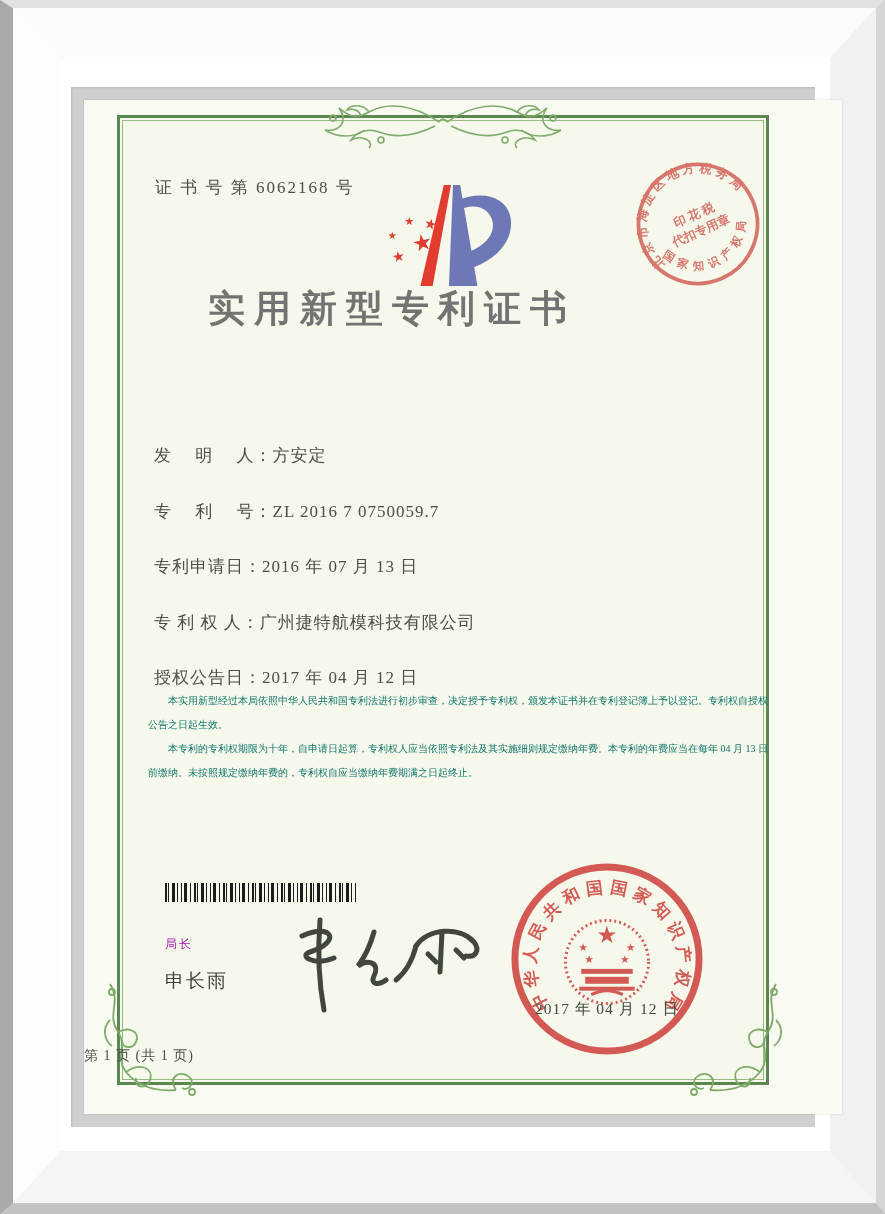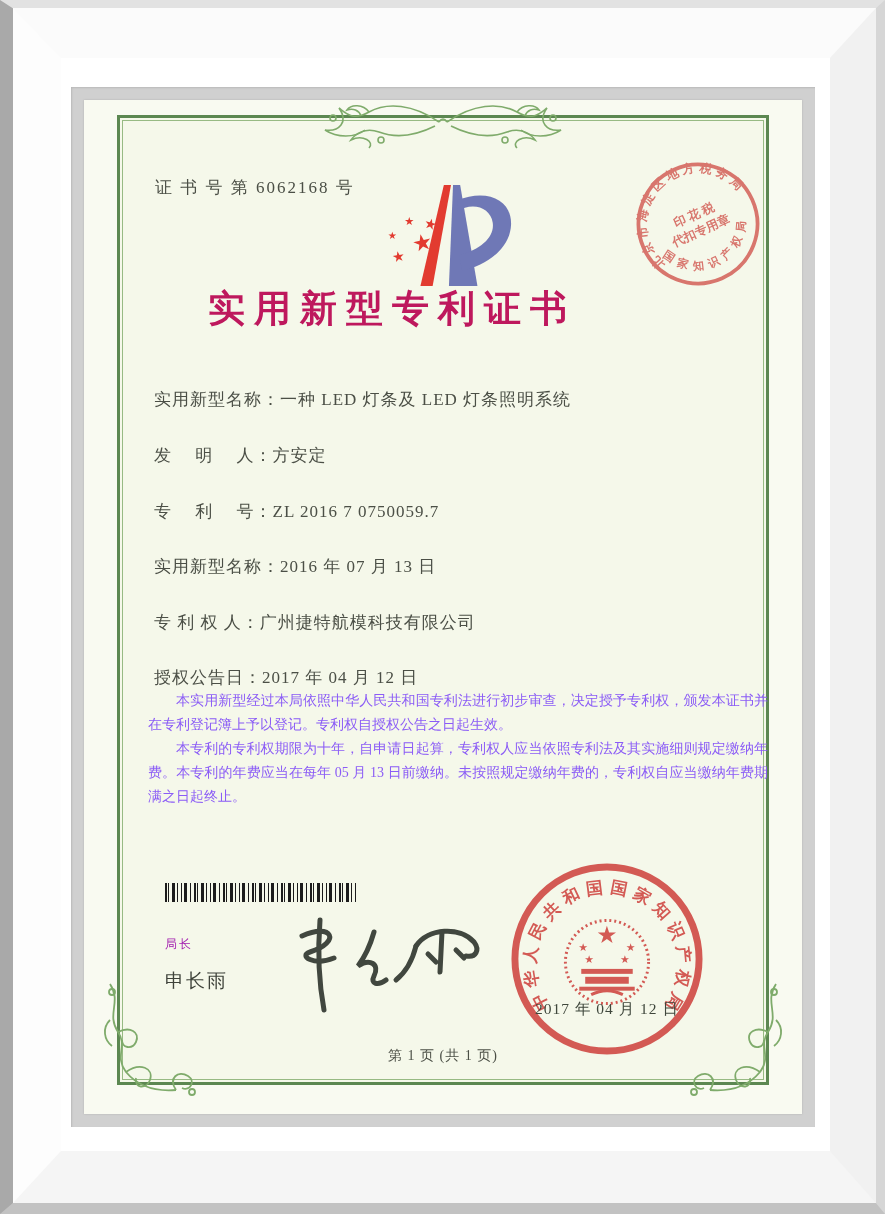--- a/index.html
+++ b/index.html
@@ -9,48 +9,48 @@
   
   .frame-edge{position:absolute;inset:0;border-style:solid;border-width:9px 10px 12px 14px;
     border-color:#e2e2e2 #d6d6d6 #c2c2c2 #a9a9a9;box-sizing:border-box;}
   .frame-face{position:absolute;left:13px;top:8px;right:9px;bottom:11px;border-style:solid;border-width:50px 46px 52px 48px;
     border-color:#fbfbfb #f1f1f1 #f5f5f5 #fdfdfd;box-sizing:border-box;}
   .frame-lip{position:absolute;left:71px;top:87px;width:744px;height:1040px;background:#d0d0d0;
     box-shadow:inset 1px 1px 2px #b9b9b9;}
 
   
   .paper{position:absolute;left:84px;top:100px;width:718px;height:1014px;background:#f9faf1;
-    box-shadow:0 0 2px rgba(0,0,0,.15);}
+    box-shadow:0 0 2px rgba(0,0,0,.15);padding-left:40px;}
   .green-border{position:absolute;left:33px;top:15px;width:652px;height:970px;box-sizing:border-box;
     border:3px solid #5c8751;background:#f5f8ea;}
   .green-border-inner{position:absolute;inset:2px;border:1px solid #97ba83;}
 
   .orn{position:absolute;pointer-events:none;}
 
   
   .cert-no{position:absolute;left:71px;top:76px;font-size:17px;letter-spacing:2px;color:#4b4f46;}
   .logo-box{position:absolute;left:298px;top:80px;width:140px;height:112px;}
   .title{position:absolute;left:0;top:184px;width:616px;text-align:center;font-size:37px;font-weight:bold;
-    letter-spacing:9px;color:#be185d;}
+    letter-spacing:9px;color:#737373;}
   .field-row{position:absolute;left:70px;font-size:17px;color:#4b4f46;letter-spacing:1px;white-space:nowrap;}
   .field-row .lab{color:#4b4f46;}
-  .paras{position:absolute;left:64px;top:589px;width:620px;font-size:14px;line-height:24px;color:#8b5cf6;
+  .paras{position:absolute;left:64px;top:589px;width:620px;font-size:10px;line-height:24px;color:#0f766e;
     text-align:justify;}
   .paras p{margin:0;text-indent:2em;}
   .barcode{position:absolute;left:81px;top:783px;width:192px;height:19px;
     background:repeating-linear-gradient(90deg,#1c1c1c 0 2px,transparent 2px 3px,#1c1c1c 3px 4px,transparent 4px 7px,
     #1c1c1c 7px 10px,transparent 10px 12px,#1c1c1c 12px 13px,transparent 13px 16px,#1c1c1c 16px 17px,
     transparent 17px 19px,#1c1c1c 19px 22px,transparent 22px 25px,#1c1c1c 25px 26px,transparent 26px 29px);}
   .signer-title{position:absolute;left:81px;top:836px;font-size:12px;color:#a21caf;letter-spacing:2px;}
   .signer-name{position:absolute;left:81px;top:868px;font-size:19px;color:#3e423a;letter-spacing:2px;text-align:center;}
   .signature{position:absolute;left:178px;top:806px;width:240px;height:110px;}
   .seal{position:absolute;left:424px;top:760px;width:198px;height:198px;opacity:.88;}
   .seal-date{position:absolute;left:428px;top:899px;width:190px;text-align:center;font-size:15.5px;
     letter-spacing:1px;color:#3f473c;z-index:5;}
-  .footer{position:absolute;left:0;top:947px;width:718px;text-align:center;font-size:14px;
+  .footer{position:absolute;left:0;top:947px;width:718px;font-size:14px;
     letter-spacing:1px;color:#4b4f46;}
   .stamp{position:absolute;left:548px;top:58px;width:132px;height:132px;transform:rotate(-24deg);opacity:.78;}
 </style>
 </head>
 <body>
 
 <div class="stage">
 
   <div class="frame-edge"></div>
   <div class="frame-face"></div>
@@ -128,42 +128,39 @@
       </text>
       <text font-size="12" font-weight="bold" fill="#d0524b" letter-spacing="6">
         <textPath href="#stamp-bottom-arc" startOffset="6">国家知识产权局</textPath>
       </text>
       <text x="70" y="64" text-anchor="middle" font-size="13" font-weight="bold" fill="#d0524b">印 花 税</text>
       <text x="70" y="82" text-anchor="middle" font-size="13" font-weight="bold" fill="#d0524b">代扣专用章</text>
     </svg>
 
     <div class="title">实用新型专利证书</div>
 
-    <div class="field-row" style="top:288px">
-      <span class="lab">实用新型名称：</span><span>一种 LED 灯条及 LED 灯条照明系统</span>
-    </div>
     <div class="field-row" style="top:344px">
       <span class="lab">发　 明 　人：</span><span>方安定</span>
     </div>
     <div class="field-row" style="top:400px">
       <span class="lab">专　 利 　号：</span><span>ZL 2016 7 0750059.7</span>
     </div>
     <div class="field-row" style="top:455px">
-      <span class="lab">实用新型名称：</span><span>2016 年 07 月 13 日</span>
+      <span class="lab">专利申请日：</span><span>2016 年 07 月 13 日</span>
     </div>
     <div class="field-row" style="top:511px">
       <span class="lab">专 利 权 人：</span><span>广州捷特航模科技有限公司</span>
     </div>
     <div class="field-row" style="top:566px">
       <span class="lab">授权公告日：</span><span>2017 年 04 月 12 日</span>
     </div>
 
     <div class="paras">
       <p>本实用新型经过本局依照中华人民共和国专利法进行初步审查，决定授予专利权，颁发本证书并在专利登记簿上予以登记。专利权自授权公告之日起生效。</p>
-      <p>本专利的专利权期限为十年，自申请日起算，专利权人应当依照专利法及其实施细则规定缴纳年费。本专利的年费应当在每年 05 月 13 日前缴纳。未按照规定缴纳年费的，专利权自应当缴纳年费期满之日起终止。</p>
+      <p>本专利的专利权期限为十年，自申请日起算，专利权人应当依照专利法及其实施细则规定缴纳年费。本专利的年费应当在每年 04 月 13 日前缴纳。未按照规定缴纳年费的，专利权自应当缴纳年费期满之日起终止。</p>
     </div>
 
     <div class="barcode"></div>
 
     <div class="signer-title">局长</div>
     <div class="signer-name">申长雨</div>
 
     <svg class="signature" viewBox="0 0 240 110">
       <g fill="none" stroke="#41473f" stroke-width="5" stroke-linecap="round">
         <path d="M58 14 C56 40 56 72 62 104"></path>

